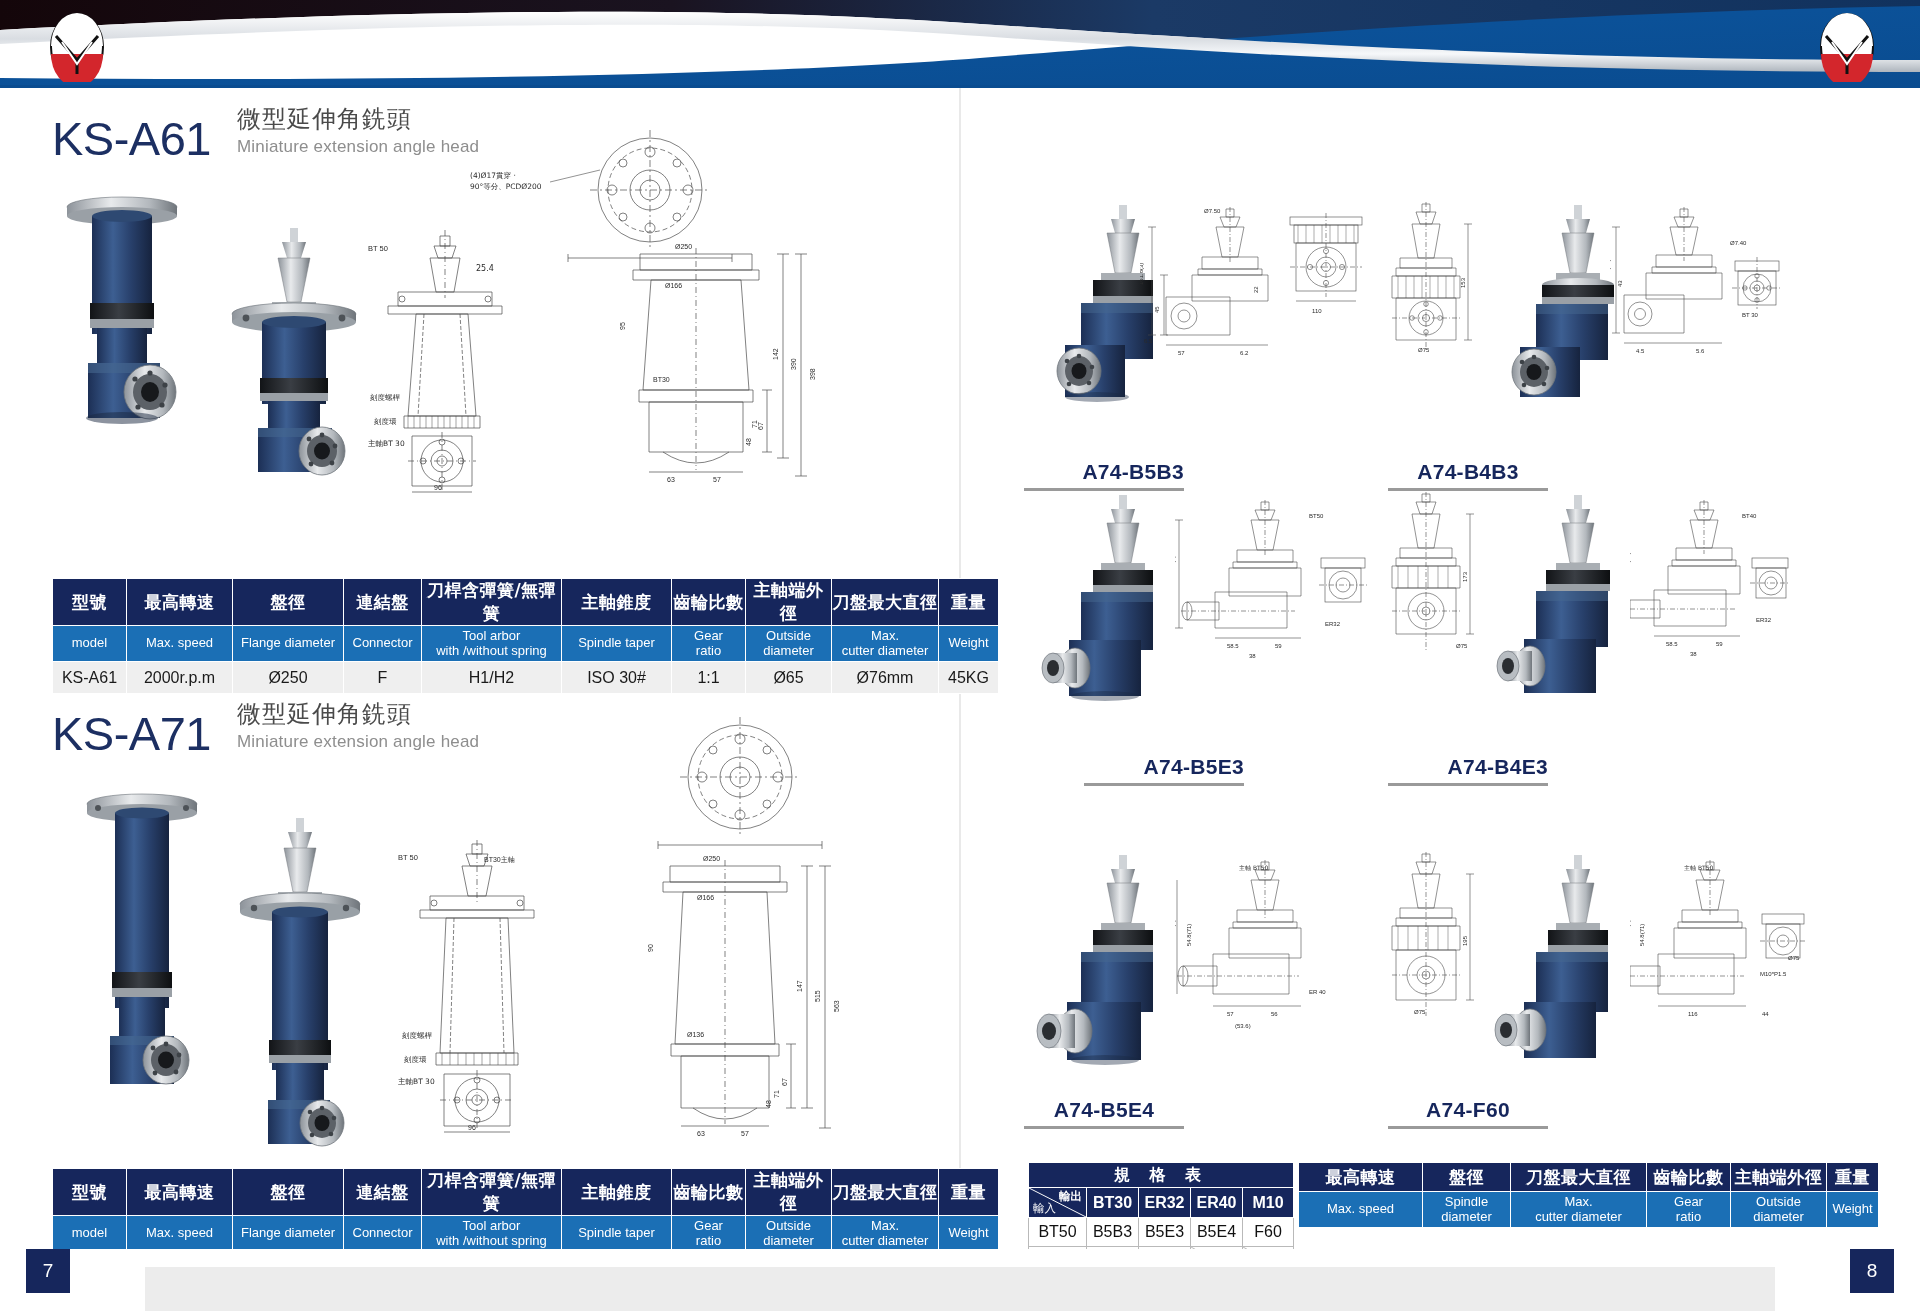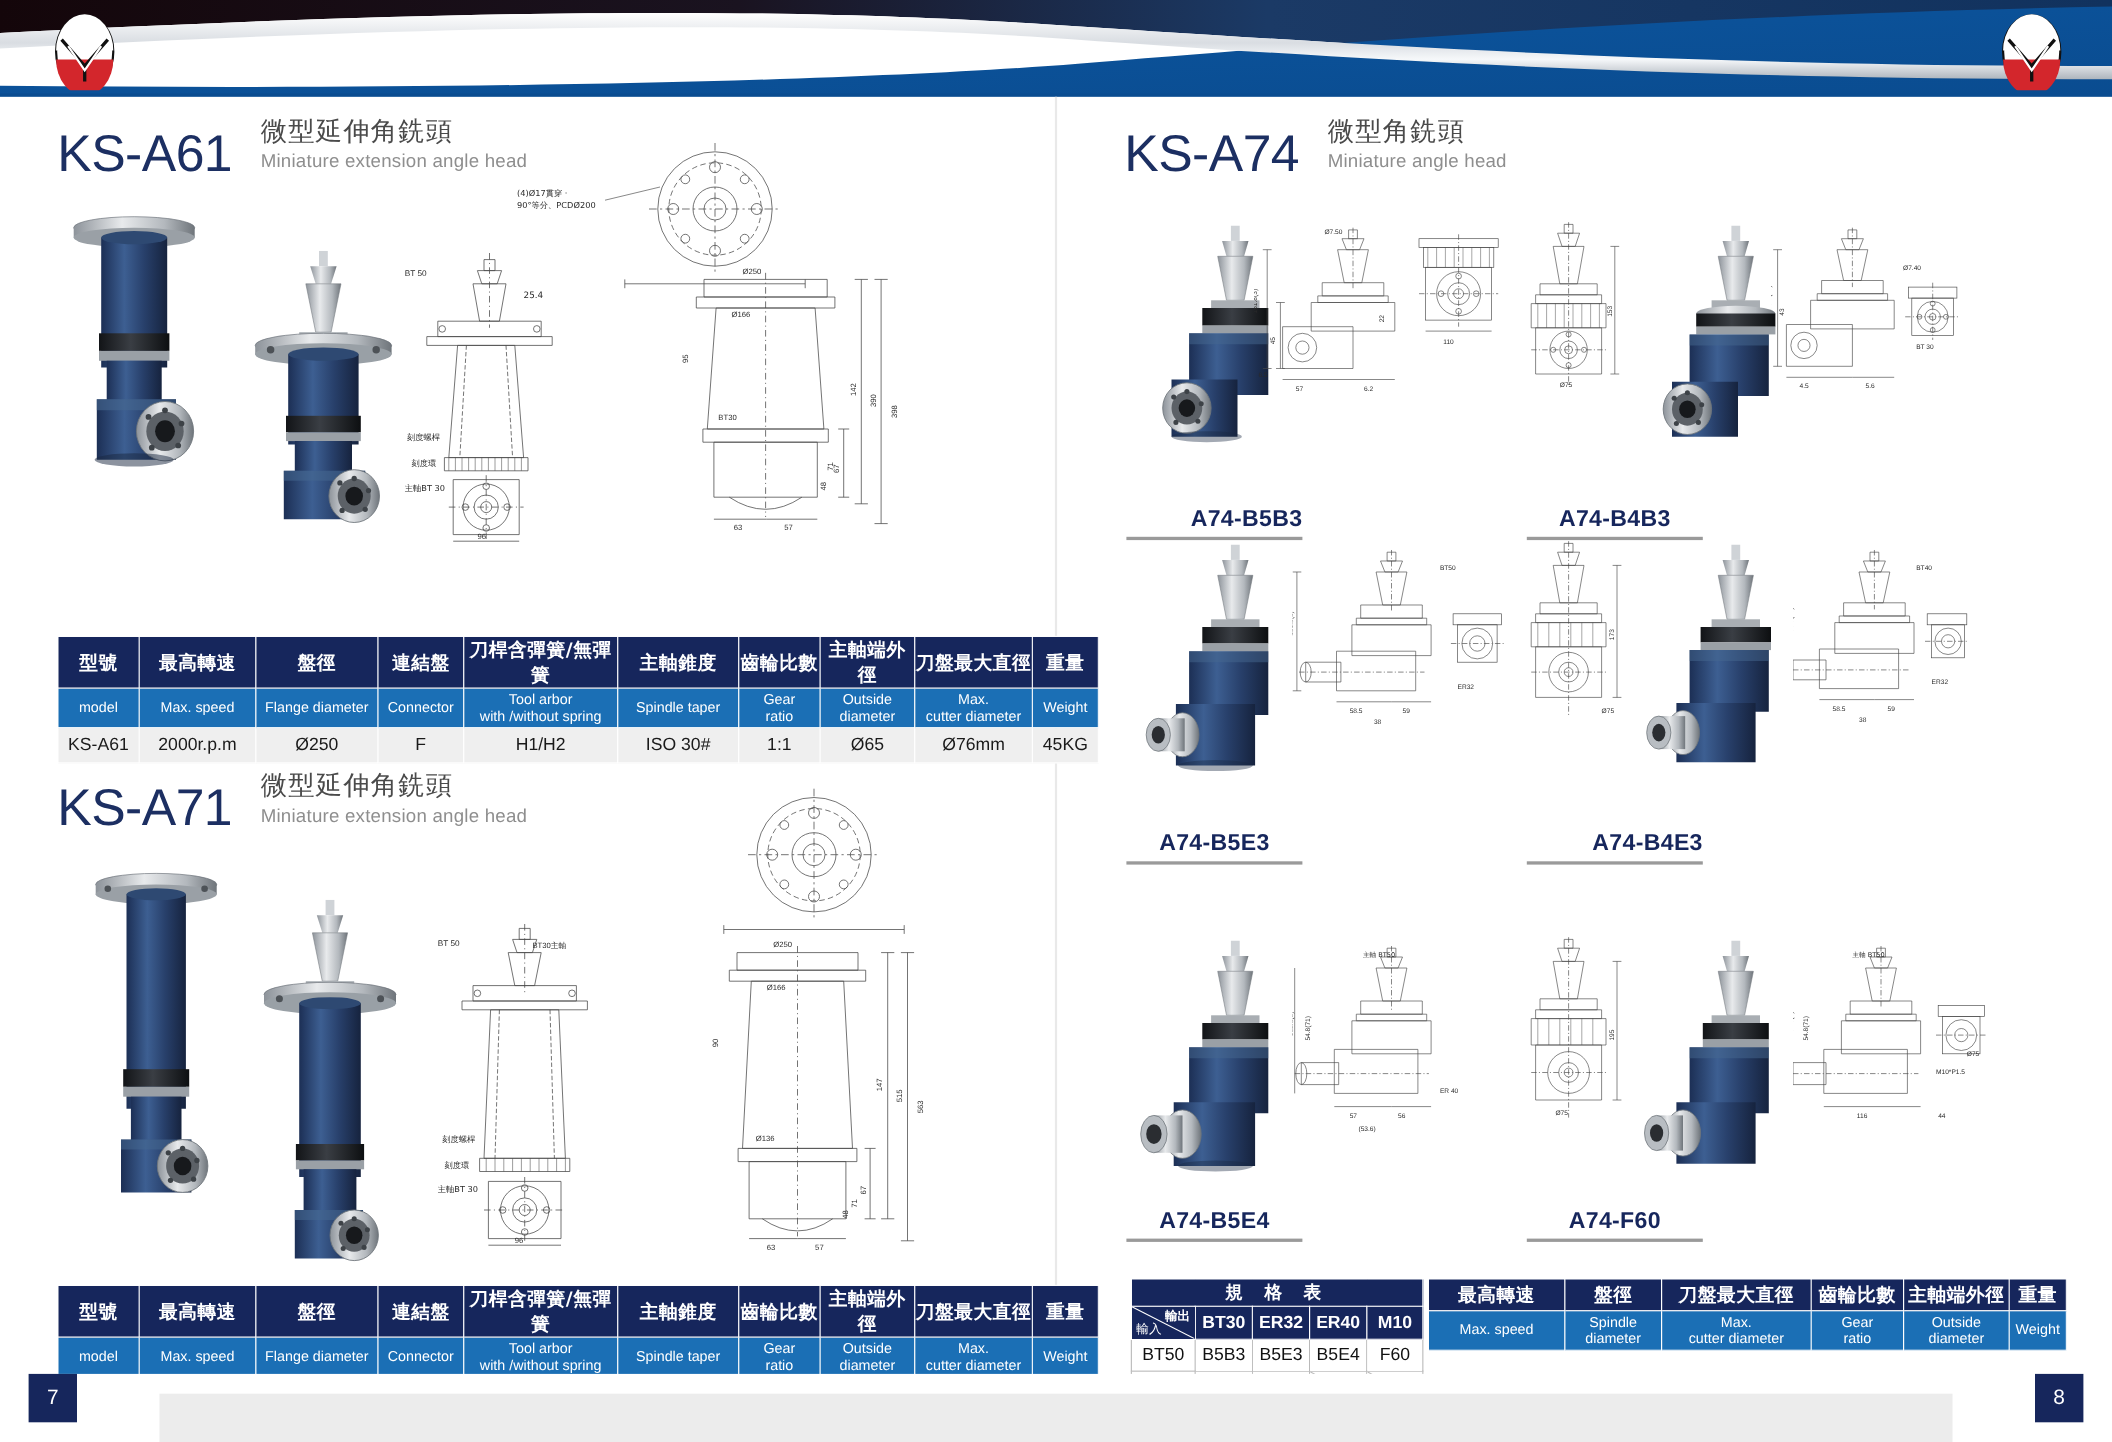--- a/index.html
+++ b/index.html
@@ -665,27 +665,20 @@
       <td>H1/H2</td>
       <td>ISO 30#</td>
       <td>1:1</td>
       <td>Ø65</td>
       <td>Ø76mm</td>
       <td>55KG</td>
     </tr>
   </tbody>
     </table>
 
-  <div class="prod-head" style="left:1022px; top:105px;">
-    <div class="prod-code">KS-A74</div>
-    <div class="prod-names">
-      <div class="prod-cn">微型角銑頭</div>
-      <div class="prod-en">Miniature angle head</div>
-    </div>
-  </div>
 
   <div class="photo" style="left:1035px; top:205px;">
     <svg width="160" height="225" viewBox="0 0 160 225">
       <rect x="84" y="0" width="8" height="14" fill="#cfd3d7"></rect>
       <path d="M76,14 h24 l-4,14 h-16 z" fill="url(#steelG)"></path>
       <path d="M72,28 h32 l-8,40 h-16 z" fill="url(#steelG)" stroke="#74797f" stroke-width="0.5"></path>
       <rect x="66" y="68" width="44" height="7" fill="#a9aeb3"></rect>
       <rect x="58" y="75" width="60" height="16" fill="url(#darkG)"></rect>
       <rect x="58" y="91" width="60" height="7" fill="#9aa0a6"></rect>
       <path d="M46,98 h72 v56 h-72 z" fill="url(#bodyB)"></path>
@@ -952,21 +945,21 @@
         <line x1="100" y1="24" x2="100" y2="144"></line>
         <line x1="96" y1="24" x2="104" y2="24"></line>
           <line x1="96" y1="144" x2="104" y2="144"></line>
       </g>
       <g font-size="6" fill="#2a2a2a">
         <text x="97" y="92" transform="rotate(-90 97 92)">173</text>
         <text x="86" y="158">Ø75</text>
       </g>
     </svg>
   </div>
-  <div class="model-cap" style="left:1024px; top:755px; width:160px; text-align:center;">A74-B5E3</div>
+  <div class="model-cap" style="left:1084px; top:755px; width:160px; text-align:right;">A74-B5E3</div>
 
   <div class="photo" style="left:1490px; top:495px;">
     <svg width="170" height="240" viewBox="0 0 170 240">
       <rect x="84" y="0" width="8" height="14" fill="#cfd3d7"></rect>
       <path d="M76,14 h24 l-4,14 h-16 z" fill="url(#steelG)"></path>
       <path d="M72,28 h32 l-8,40 h-16 z" fill="url(#steelG)" stroke="#74797f" stroke-width="0.5"></path>
       <rect x="66" y="68" width="44" height="7" fill="#a9aeb3"></rect>
       <rect x="56" y="75" width="64" height="14" fill="url(#darkG)"></rect>
       <rect x="56" y="89" width="64" height="7" fill="#9aa0a6"></rect>
       <path d="M46,96 h72 v56 h-72 z" fill="url(#bodyB)"></path>

